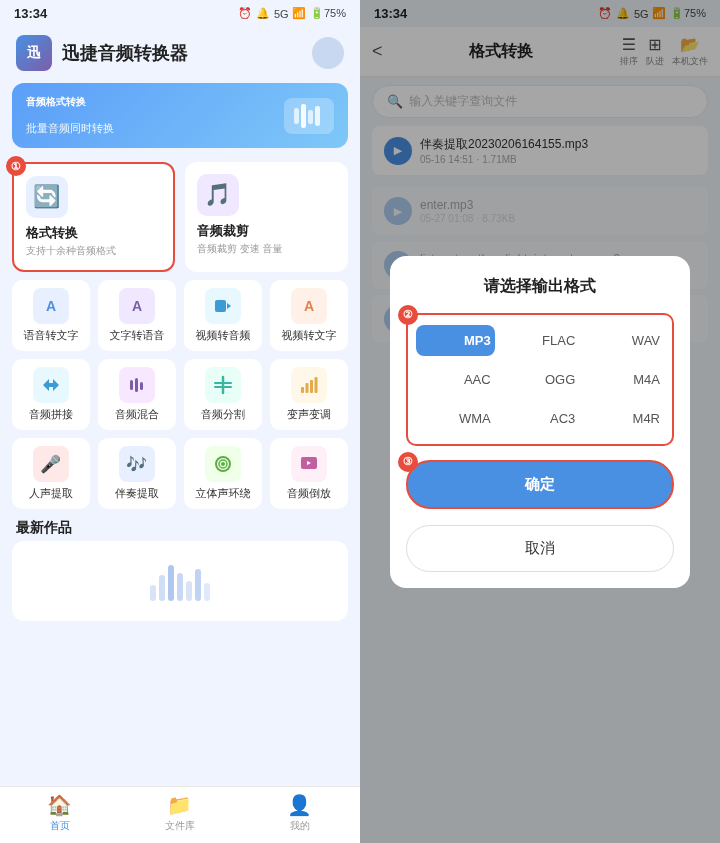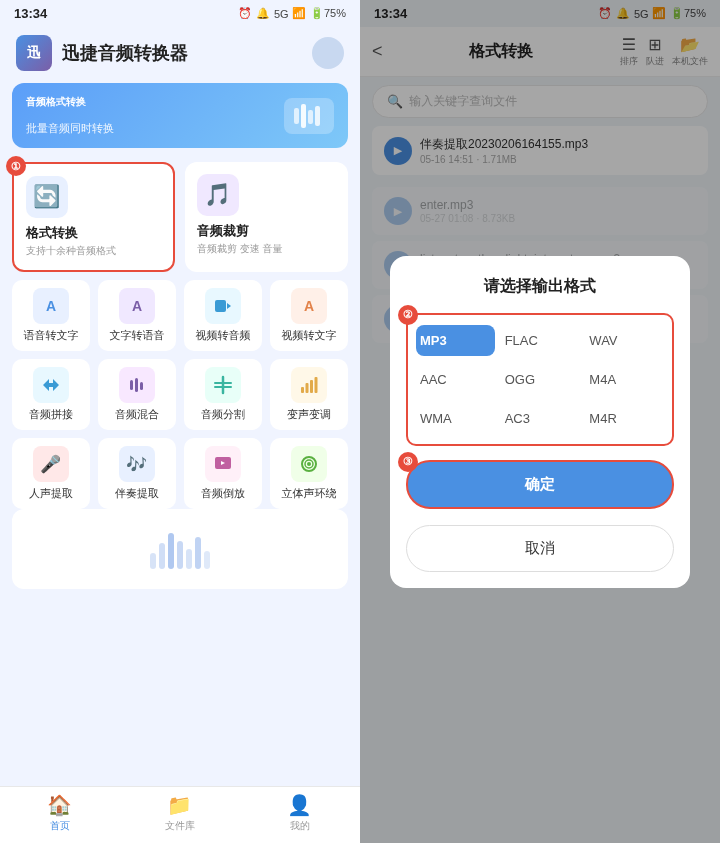--- a/index.html
+++ b/index.html
@@ -301,21 +301,21 @@
       margin-bottom: 14px;
     }
     .format-row {
       display: flex;
       gap: 6px;
       margin-bottom: 8px;
     }
     .format-row:last-child { margin-bottom: 0; }
     .format-btn {
       flex: 1;
-      text-align: left;
+      text-align: right;
       padding: 8px 4px;
       border-radius: 8px;
       font-size: 13px;
       font-weight: 500;
       color: #555;
       cursor: pointer;
       background: transparent;
     }
     .format-btn.active {
       background: #4a90e2;
@@ -487,40 +487,41 @@
   <div class="small-grid">
     <div class="small-card">
       <div class="small-icon" style="background:#ffe8e8;">🎤</div>
       <span class="small-label">人声提取</span>
     </div>
     <div class="small-card">
       <div class="small-icon" style="background:#e8f0ff;">🎶</div>
       <span class="small-label">伴奏提取</span>
     </div>
     <div class="small-card">
-      <div class="small-icon" style="background:#fff0f8;">
-        <svg width="20" height="20" viewBox="0 0 20 20">
-            <rect x="2" y="3" width="16" height="12" rx="2" fill="#c060a0"></rect>
-            <polygon points="8,7 8,11 12,9" fill="white"></polygon>
-          </svg>
-      </div>
-      <span class="small-label">音频倒放</span>
-    </div>
-    <div class="small-card">
       <div class="small-icon" style="background:#f0ffe8;">
         <svg width="20" height="20" viewBox="0 0 20 20">
             <circle cx="10" cy="10" r="7" fill="none" stroke="#5ab040" stroke-width="2"></circle>
             <circle cx="10" cy="10" r="4" fill="none" stroke="#5ab040" stroke-width="1.5"></circle>
             <circle cx="10" cy="10" r="2" fill="#5ab040"></circle>
           </svg>
       </div>
       <span class="small-label">立体声环绕</span>
     </div>
-  </div>
-
+    <div class="small-card">
+      <div class="small-icon" style="background:#fff0f8;">
+        <svg width="20" height="20" viewBox="0 0 20 20">
+            <rect x="2" y="3" width="16" height="12" rx="2" fill="#c060a0"></rect>
+            <polygon points="8,7 8,11 12,9" fill="white"></polygon>
+          </svg>
+      </div>
+      <span class="small-label">音频倒放</span>
+    </div>
+  </div>
+
+  <div class="section-title">最新作品</div>
   <div class="latest-work">
     <div class="waveform-icon">
       <span style="height:16px;opacity:0.5;"></span>
       <span style="height:26px;opacity:0.6;"></span>
       <span style="height:36px;"></span>
       <span style="height:28px;opacity:0.7;"></span>
       <span style="height:20px;opacity:0.5;"></span>
       <span style="height:32px;opacity:0.8;"></span>
       <span style="height:18px;opacity:0.4;"></span>
     </div>

